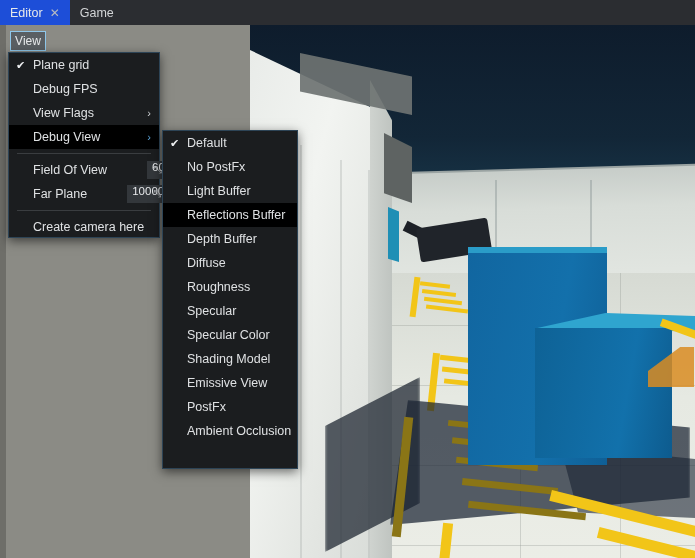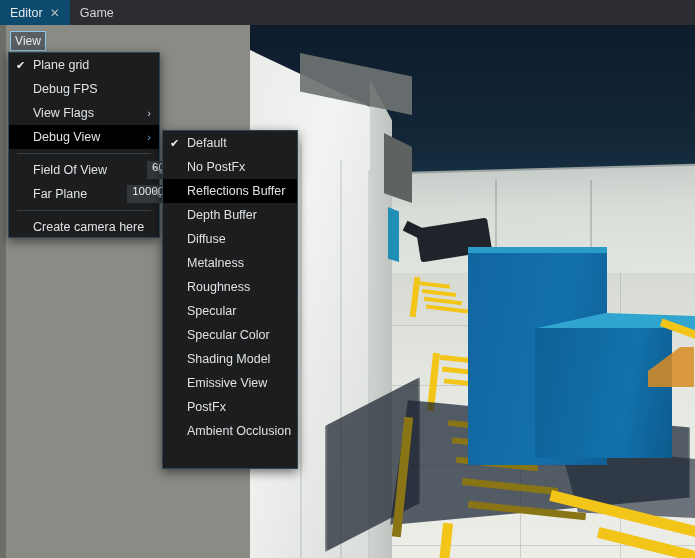--- a/index.html
+++ b/index.html
@@ -15,21 +15,21 @@
   
   #tabbar{
     position:absolute;left:0;top:0;width:695px;height:25px;
     background:#2b2d31;display:flex;align-items:stretch;
   }
   .tab{
     display:flex;align-items:center;gap:7px;
     padding:0 10px;font-size:12.5px;color:#d2d4d6;
     background:transparent;
   }
-  .tab.active{background:#0c4a6e;color:#e6e8ea;}
+  .tab.active{background:#1d4ed8;color:#e6e8ea;}
   .tab-close{
     font-size:12px;color:#b9bcc0;line-height:1;
     font-family:"DejaVu Sans",sans-serif;
   }
 
   
   #viewport{
     position:absolute;left:0;top:25px;width:695px;height:533px;
     overflow:hidden;background:#8b8b85;
   }
@@ -309,33 +309,33 @@
   </div>
 
   <div class="menu" id="sub-menu">
     <div class="mi">
       <span class="check">✔</span>
       <span>Default</span>
     </div>
     <div class="mi">
       <span>No PostFx</span>
     </div>
+    <div class="mi">
+      <span>Light Buffer</span>
+    </div>
     <div class="mi hl">
       <span>Reflections Buffer</span>
     </div>
     <div class="mi">
       <span>Depth Buffer</span>
     </div>
     <div class="mi">
       <span>Diffuse</span>
     </div>
     <div class="mi">
-      <span>Metalness</span>
-    </div>
-    <div class="mi">
       <span>Roughness</span>
     </div>
     <div class="mi">
       <span>Specular</span>
     </div>
     <div class="mi">
       <span>Specular Color</span>
     </div>
     <div class="mi">
       <span>Shading Model</span>

